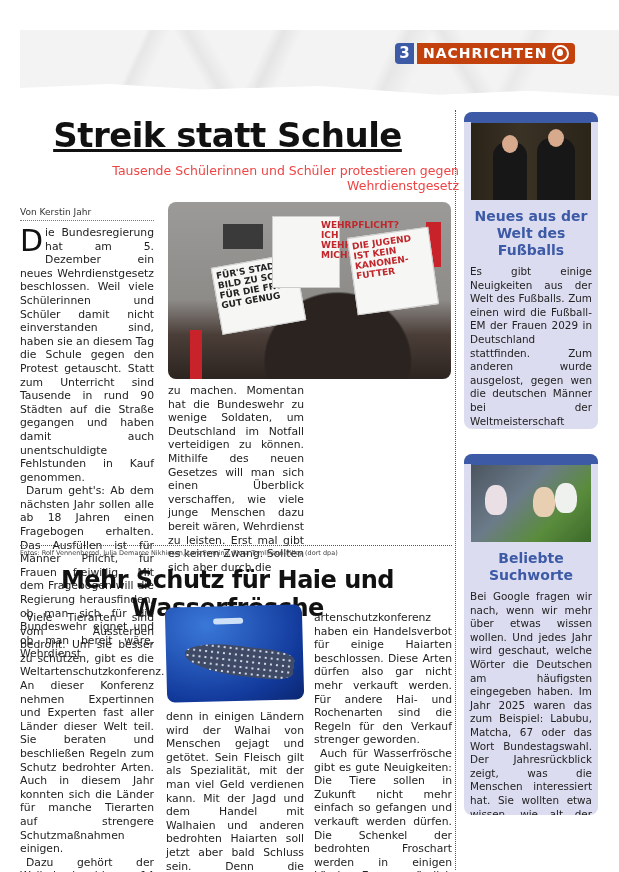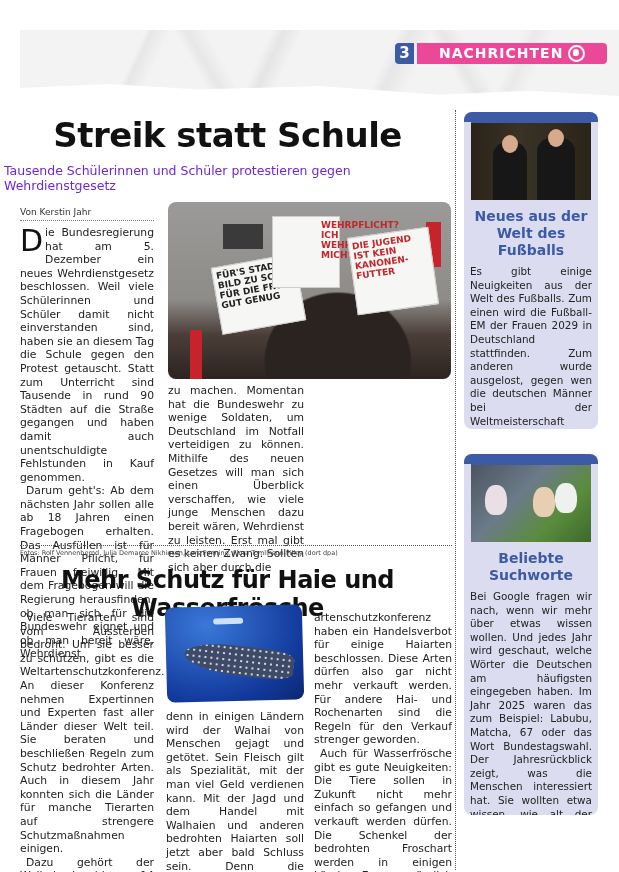--- a/index.html
+++ b/index.html
@@ -7,31 +7,31 @@
          font-family:"DejaVu Sans", "Liberation Sans", sans-serif; color:#222; }
   .paper { position:absolute; left:20px; top:30px; width:599px; height:66px;
            background:
              linear-gradient(115deg, transparent 0 20%, rgba(0,0,0,0.05) 21%, transparent 24% 40%, rgba(0,0,0,0.06) 42%, transparent 45% 60%, rgba(0,0,0,0.05) 62%, transparent 66% 80%, rgba(0,0,0,0.04) 82%, transparent 85%),
              linear-gradient(60deg, transparent 0 30%, rgba(0,0,0,0.05) 32%, transparent 35% 70%, rgba(0,0,0,0.05) 72%, transparent 75%),
              #f3f3f3;
            clip-path: polygon(0 0,100% 0,100% 100%,85% 92%,70% 98%,50% 85%,30% 90%,15% 82%,0 88%); }
   .section-tag { position:absolute; left:395px; top:43px; display:flex; gap:3px; height:21px; }
   .section-num { background:#3c5aa6; color:#fff; font-weight:bold; font-size:15px;
                  width:19px; border-radius:4px 0 0 4px; text-align:center; line-height:21px; }
-  .section-name { background:#ec4899; color:#fff; font-weight:bold; font-size:14px; letter-spacing:1px;
-                  padding:0 22px; border-radius:0 4px 4px 0; line-height:21px; display:flex; align-items:center; gap:5px; }
+  .section-name { background:#c2410c; color:#fff; font-weight:bold; font-size:14px; letter-spacing:1px;
+                  padding:0 6px; border-radius:0 4px 4px 0; line-height:21px; display:flex; align-items:center; gap:5px; }
   .globe { width:13px; height:13px; border:2px solid #fff; border-radius:50%; position:relative; display:inline-block; }
   .globe:before { content:""; position:absolute; left:3px; top:2px; width:6px; height:7px; background:#fff; border-radius:40% 60% 50% 30%; }
 
   .vdivider { position:absolute; left:455px; top:110px; height:760px; border-left:1px dotted #555; }
 
   .headline { position:absolute; left:0; width:455px; text-align:center;
               font-family:"DejaVu Sans", sans-serif; font-weight:bold; color:#111; letter-spacing:-0.5px; }
-  .h1 { top:115px; font-size:34px; }
-  .sub { position:absolute; top:163px; left:4px; width:455px; text-align:left; font-size:12.5px; color:#6d28d9; }
+  .h1 { top:115px; font-size:34px;text-decoration:underline; }
+  .sub { position:absolute; top:163px; left:4px; width:455px; text-align:right; font-size:12.5px; color:#ef4444; }
   .byline { position:absolute; left:20px; top:207px; width:134px; font-size:9px; color:#333;
             border-bottom:1px dotted #777; padding-bottom:3px; }
 
   .col { position:absolute; font-size:10.8px; line-height:13.6px; text-align:justify; color:#222;
          font-family:"DejaVu Sans", sans-serif; }
   .col p { margin:0; text-indent:6px; }
   .col p.first { text-indent:0; }
   .dropcap { float:left; font-size:30px; line-height:26px; margin:2px 2px 0 0; color:#111; }
 
   .photo { position:absolute; border-radius:8px; overflow:hidden; }

